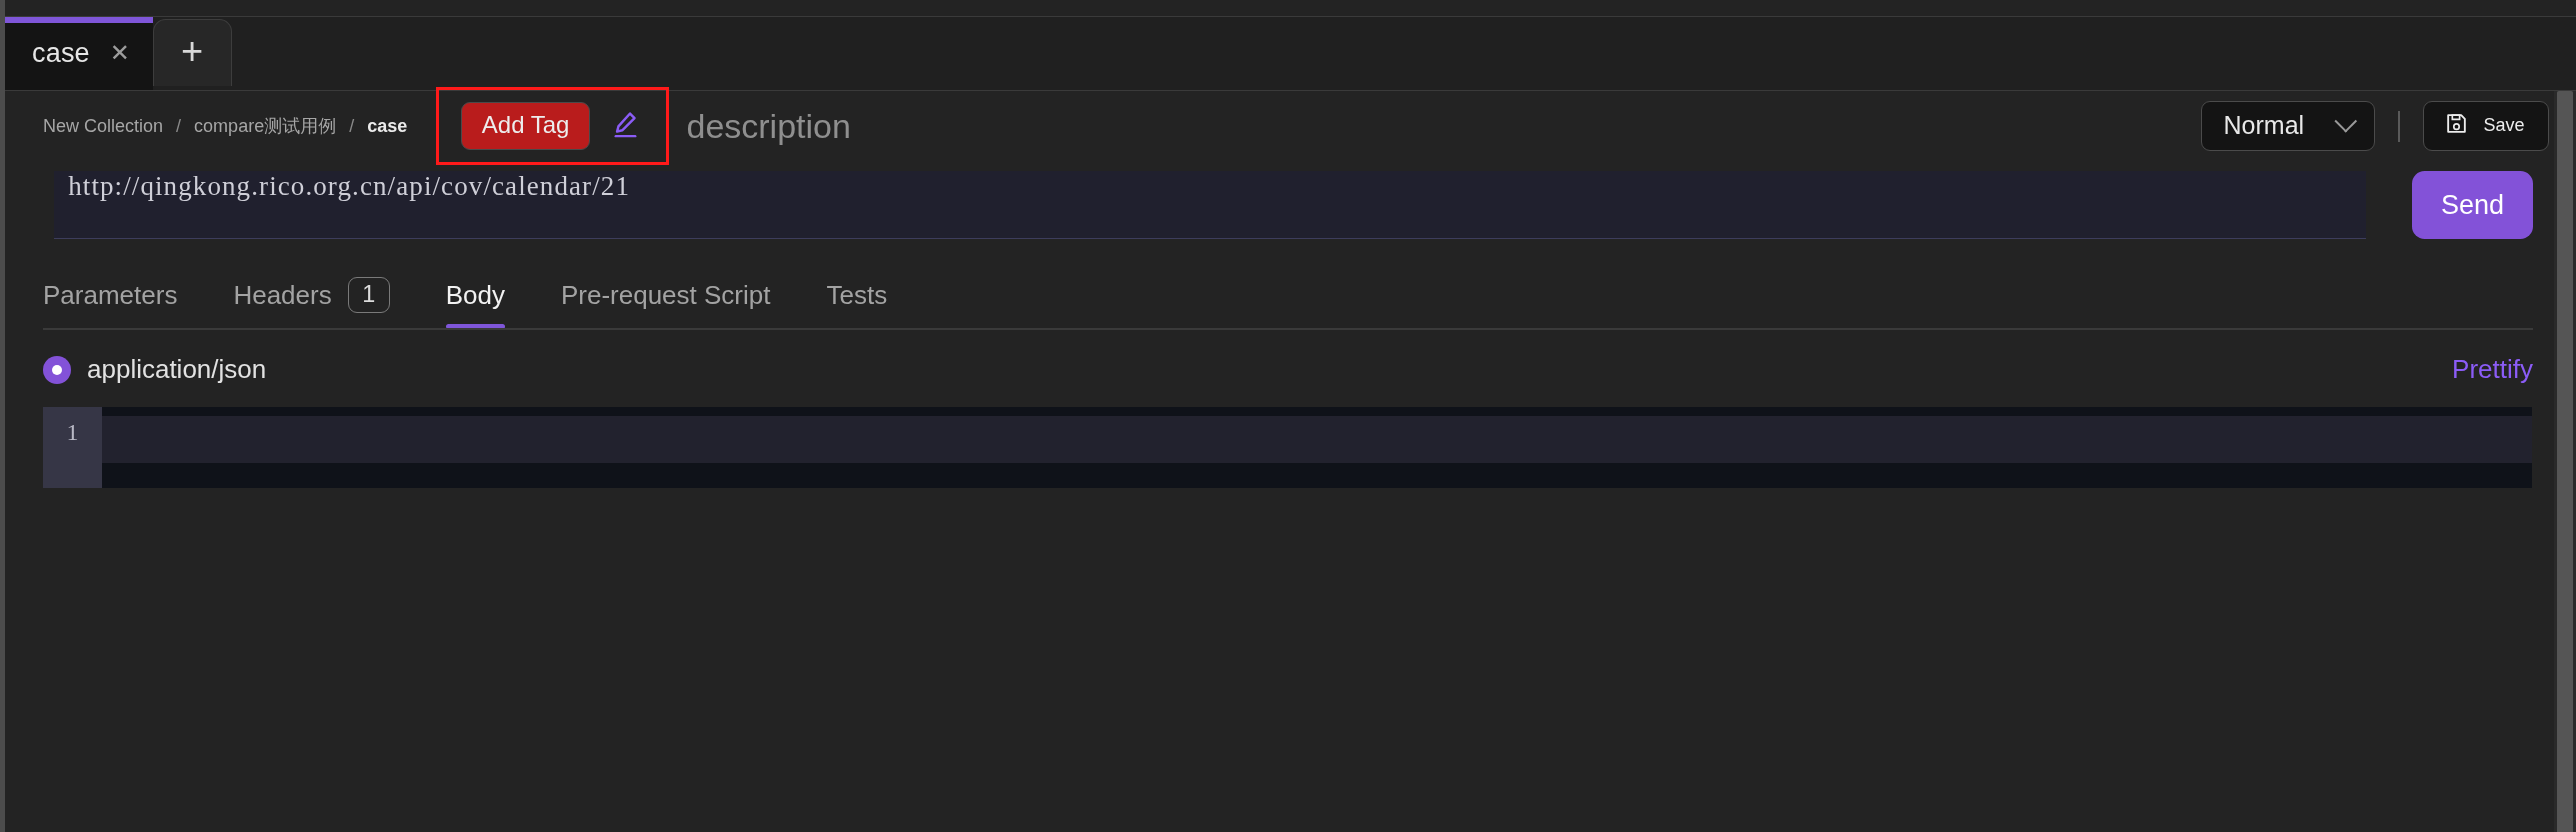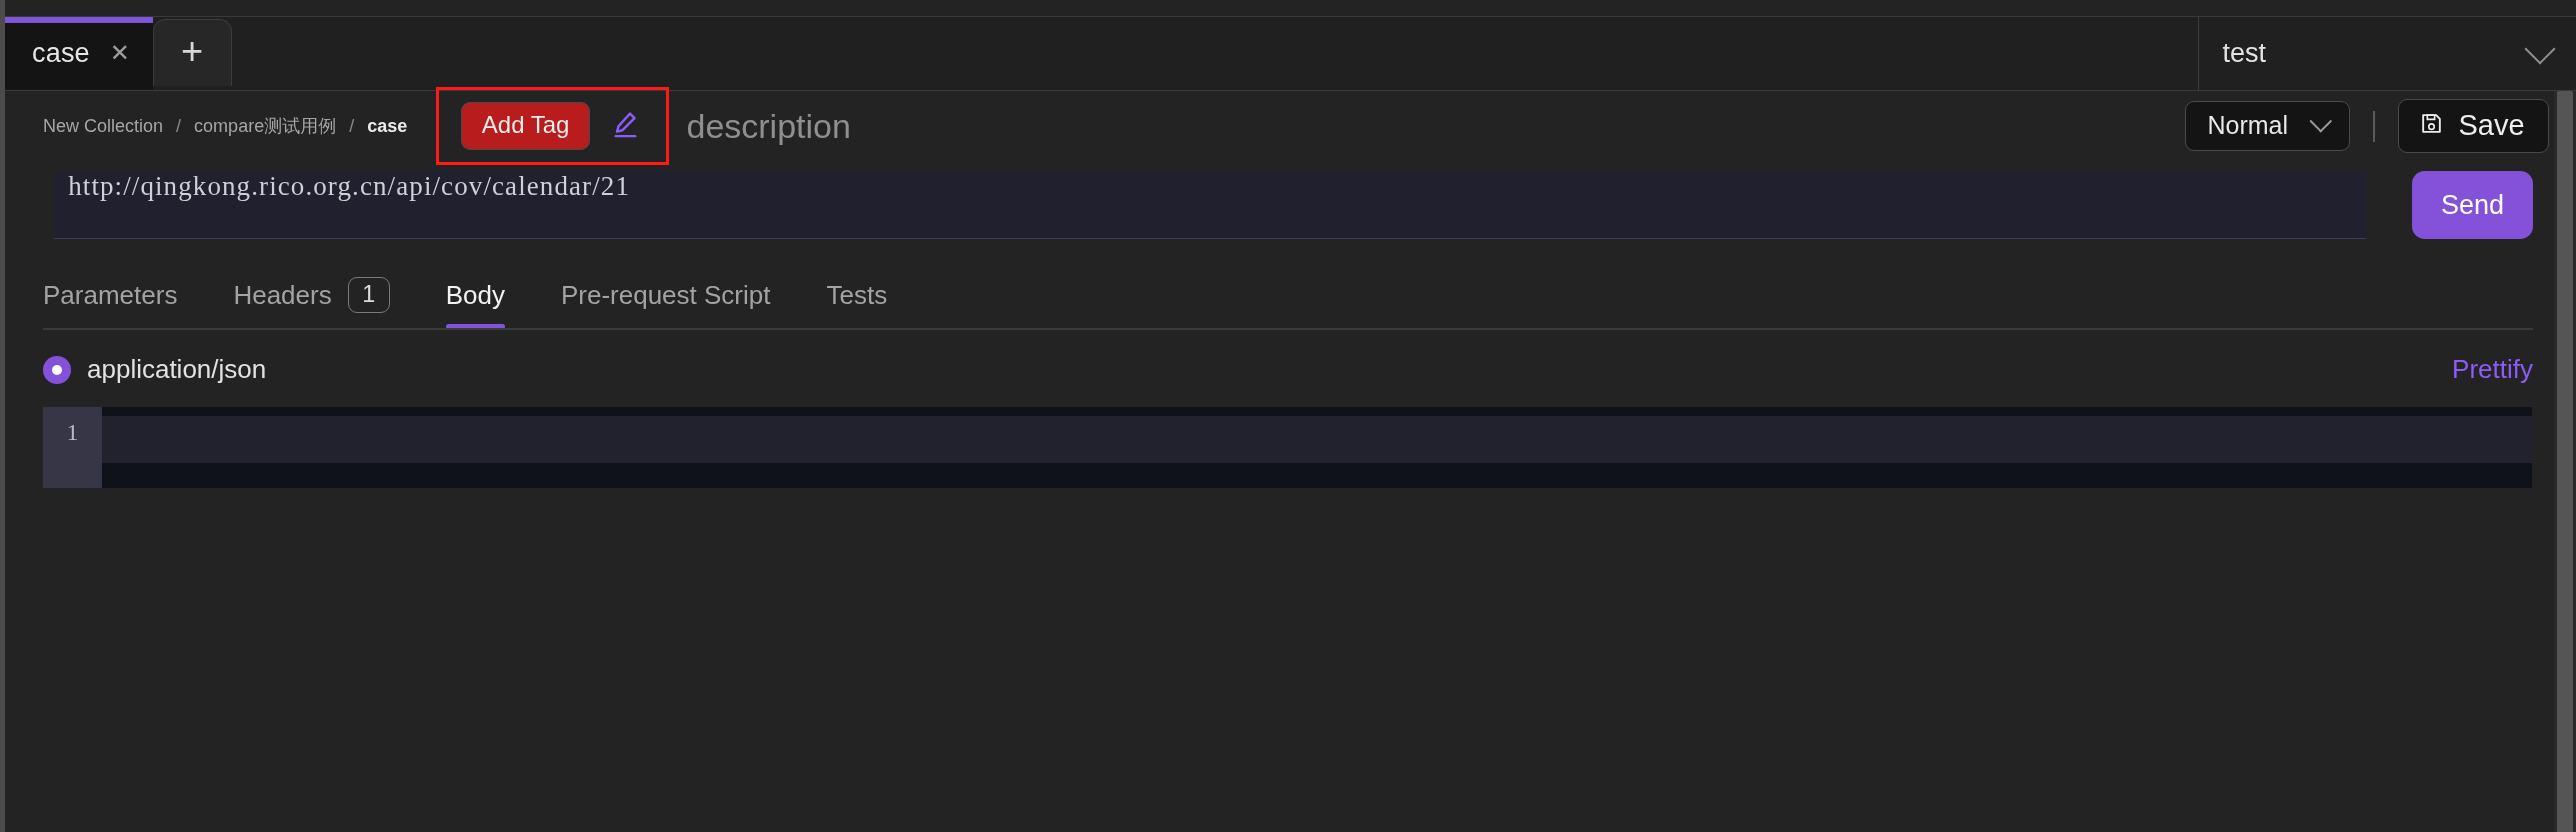--- a/index.html
+++ b/index.html
@@ -162,21 +162,21 @@
     font-size: 34px;
   }
   .crumbrow-spacer { flex: 1 1 auto; }
 
   .mode-select {
     background: #141414;
     border: 0.9px solid #4b4b4b;
     border-radius: 9px;
     display: flex;
     align-items: center;
-    gap: 25px;
+    gap: 34px;
     padding: 9px 20px 10.8px 21.6px;
     cursor: pointer;
   }
   .mode-label { color: #e8e8e8; font-size: 25px; }
   .chev-sm {
     display: inline-block;
     width: 13.5px; height: 13.5px;
     border-right: 2.7px solid #9a9a9a;
     border-bottom: 2.7px solid #9a9a9a;
     transform: rotate(45deg) translate(-2.7px,-2.7px);
@@ -190,21 +190,21 @@
   .save-btn {
     background: #141414;
     border: 0.9px solid #4b4b4b;
     border-radius: 9px;
     display: flex;
     align-items: center;
     gap: 14.4px;
     padding: 9px 23.4px 10.8px 20px;
     cursor: pointer;
   }
-  .save-label { color: #ededed; font-size: 29px; }
+  .save-label { color: #ededed; font-size: 18px; }
 
   
   .urlrow {
     position: absolute;
     left: 38px; top: 171px;
     width: 2490px;
     height: 68px;
     display: flex;
     align-items: stretch;
   }
@@ -412,24 +412,20 @@
     <div class="tabs-left">
       <div class="tab active">
         <span class="tab-label">case</span>
         <span class="tab-close">✕</span>
       </div>
       <div class="newtab">
         <span class="newtab-plus">+</span>
       </div>
     </div>
     <div class="tabstrip-filler"></div>
-    <div class="env-select">
-      <span class="env-label">test</span>
-      <span class="chev"></span>
-    </div>
   </div>
 
   <div class="crumbrow">
     <div class="crumb">
       <span>New Collection</span>
       <span class="sep">/</span>
       <span>compare测试用例</span>
       <span class="sep">/</span>
       <span class="cur">case</span>
     </div>

